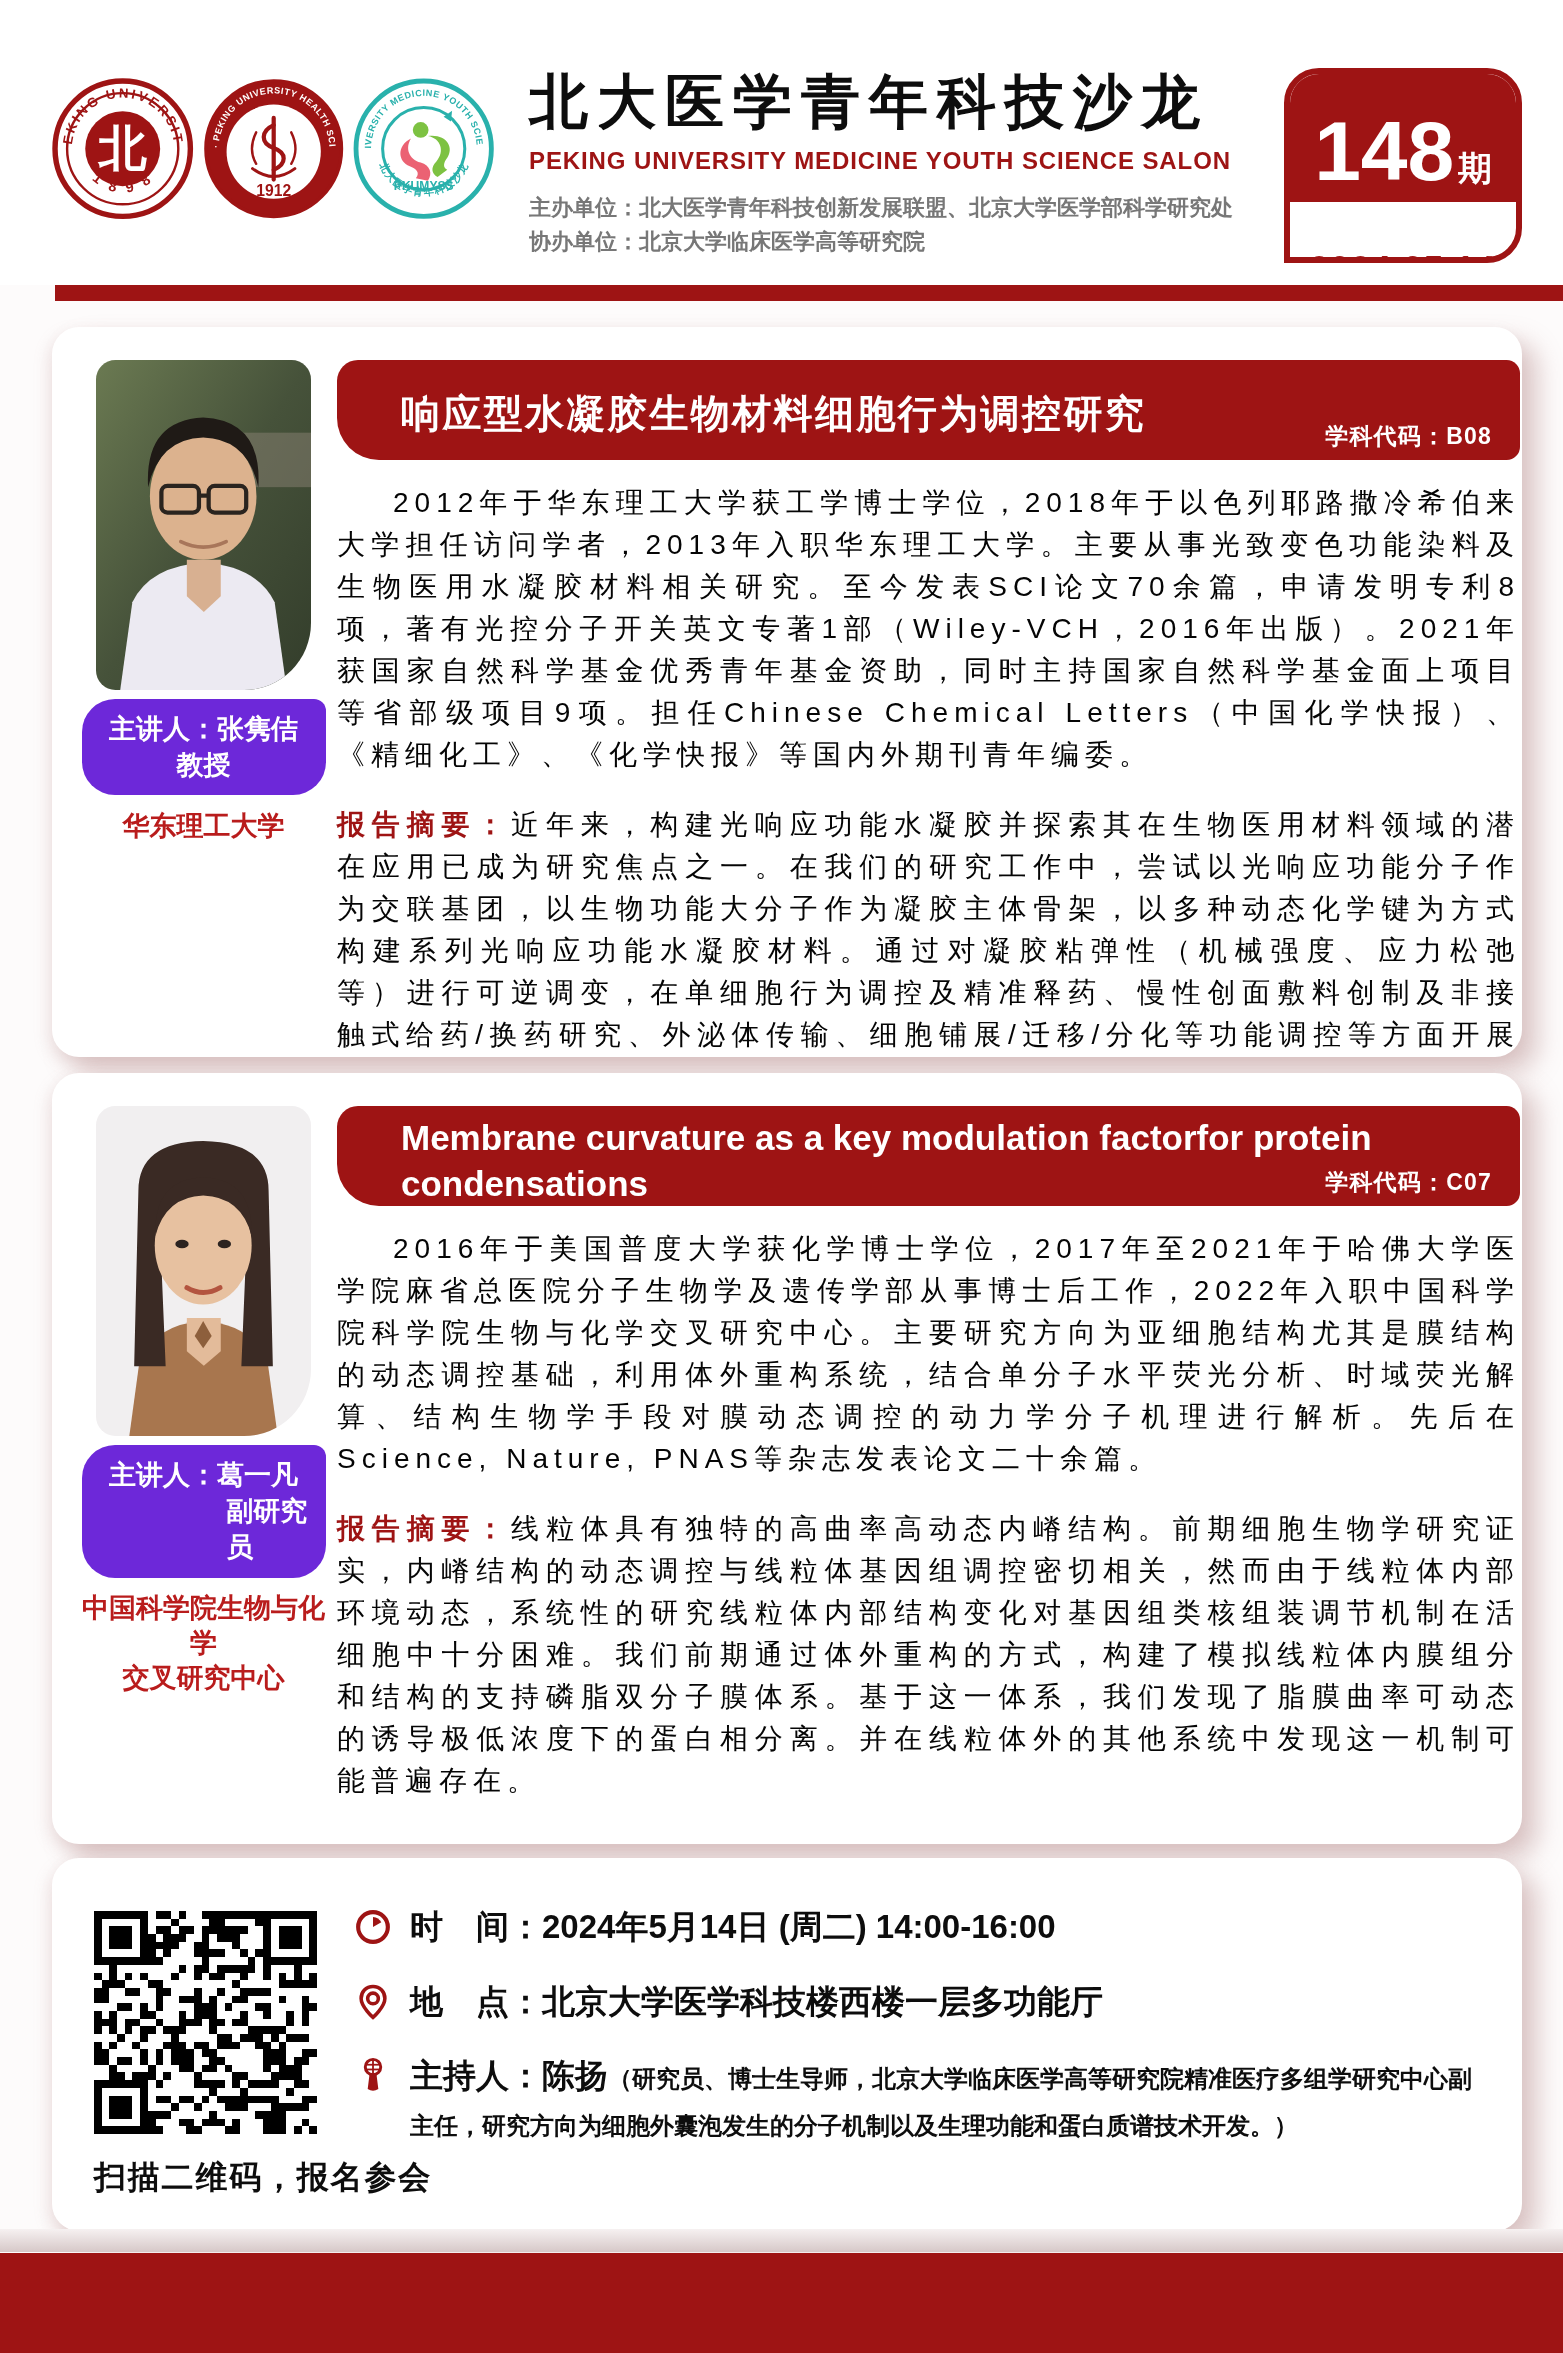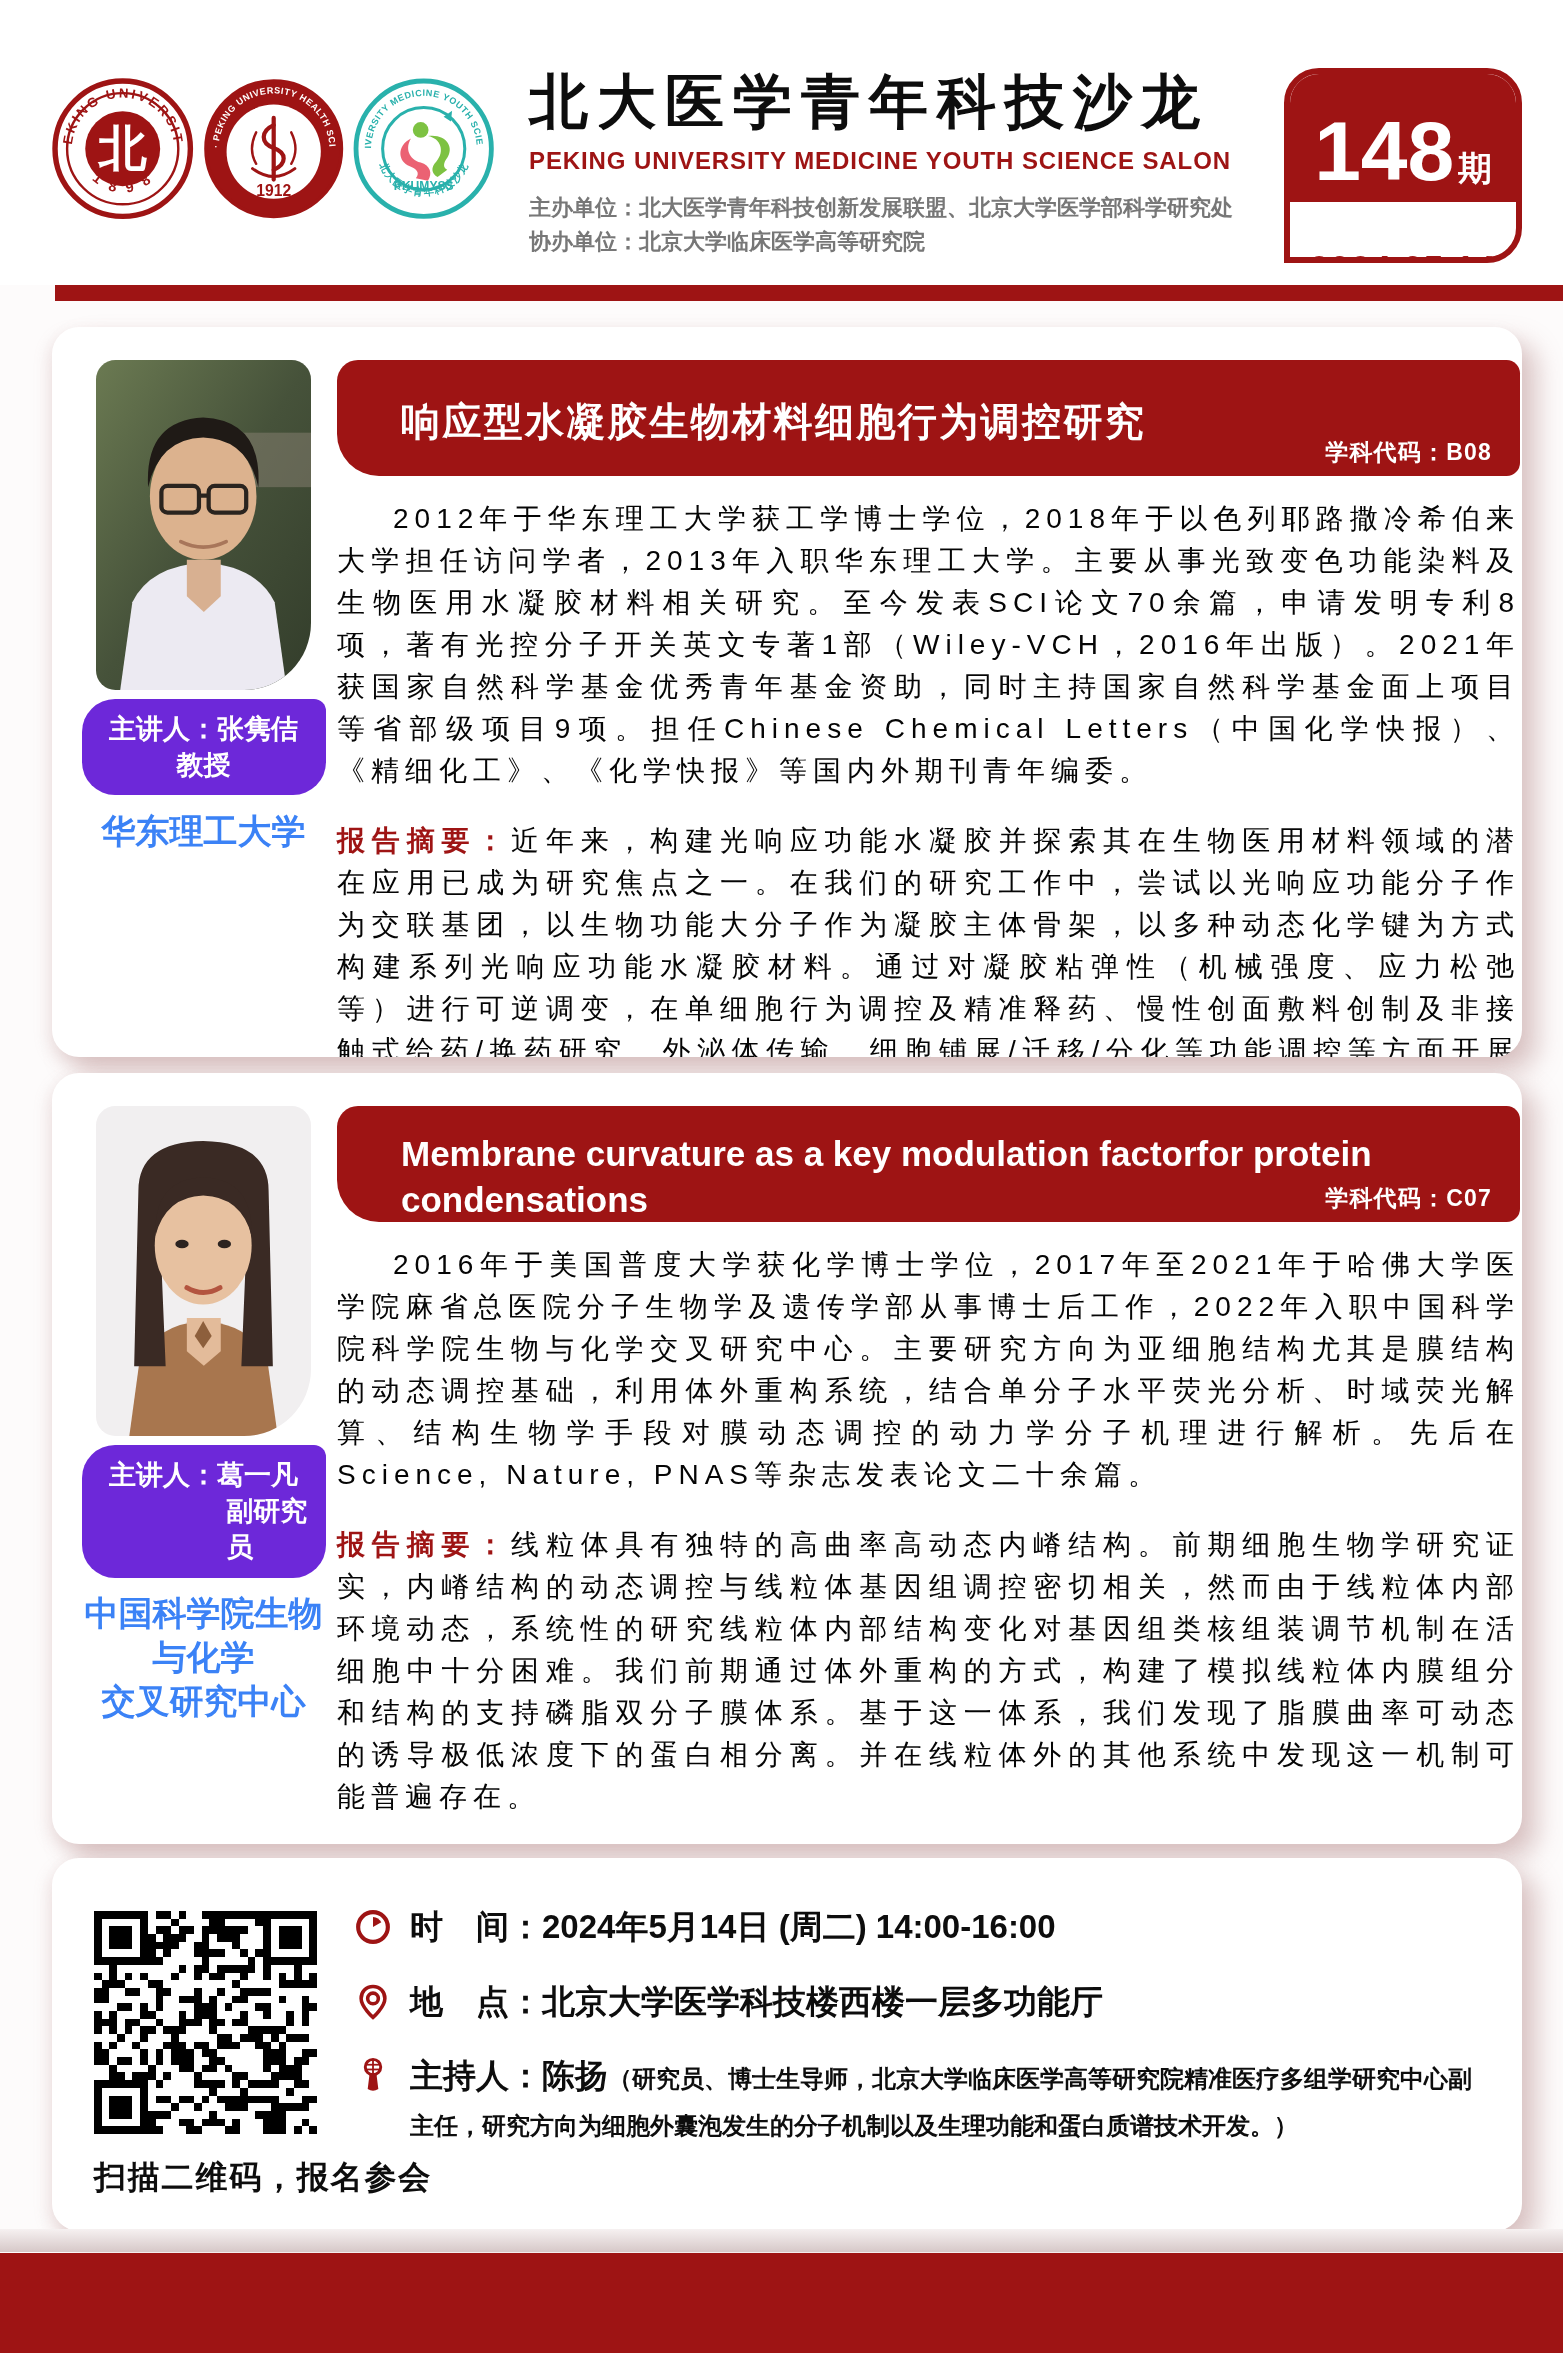--- a/index.html
+++ b/index.html
@@ -30,26 +30,26 @@
   .card-info{top:1858px;height:373px;}
   
   .aside{position:absolute;left:44px;top:33px;width:215px;}
   .photo{width:215px;height:330px;border-radius:19.4px 19.4px 67px 19.4px;overflow:hidden;position:relative;}
   .photo svg{display:block;width:100%;height:100%;}
   .speaker-badge{margin:8.5px 0 0 -14.5px;width:244px;box-sizing:border-box;background:#6d28d9;color:#fff;
                  border-radius:33px 12px 33px 33px;padding:12px 15.8px;font-size:27px;font-weight:bold;
                  text-align:center;line-height:1.35;}
   .speaker-line2{display:block;text-align:left;padding-left:129px;}
   .speaker-line2:empty{display:none;}
-  .affiliation{margin:13.3px 0 0 -14.5px;width:244px;text-align:center;font-size:34px;font-weight:bold;
-               color:#3b82f6;line-height:1.3;}
+  .affiliation{margin:13.3px 0 0 -14.5px;width:244px;text-align:center;font-size:27px;font-weight:bold;
+               color:#b91c1c;line-height:1.3;}
   .affiliation-line:empty{display:none;}
   
   .content{position:absolute;left:285px;top:33px;width:1183px;}
-  .banner{position:relative;height:116px;background:#9e1414;border-radius:21px 13.3px 13.3px 42px;
+  .banner{position:relative;height:100px;background:#9e1414;border-radius:21px 13.3px 13.3px 42px;
           color:#fff;display:flex;align-items:center;box-sizing:border-box;padding:7px 36px 0 64px;}
   .banner-cn .talk-title{font-size:39px;font-weight:bold;letter-spacing:2.4px;}
   .banner-en{align-items:flex-end;padding-top:11px;}
   .banner-en .talk-title{font-size:35px;font-weight:bold;line-height:1.3;letter-spacing:0;}
   .subject-code{position:absolute;right:28px;bottom:7.9px;font-size:23px;font-weight:600;letter-spacing:1.2px;}
   .bio{margin-top:22px;font-size:28px;letter-spacing:6px;line-height:42px;text-align:justify;
        text-indent:2em;color:#050505;}
   .abstract{margin-top:25.5px;font-size:28px;letter-spacing:6px;line-height:42px;text-align:justify;color:#050505;}
   .abstract-label{color:#9e1414;font-weight:bold;}
   

